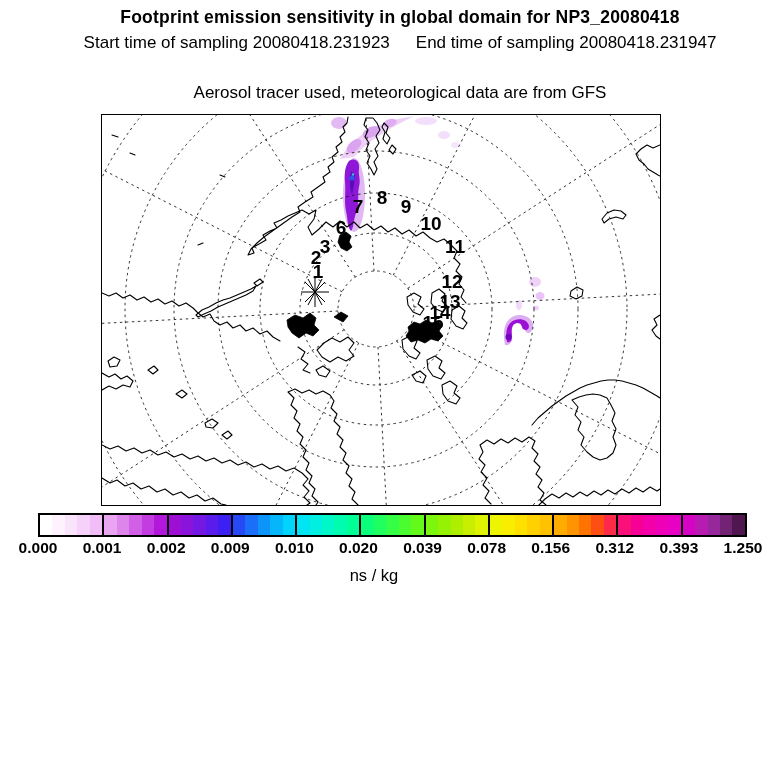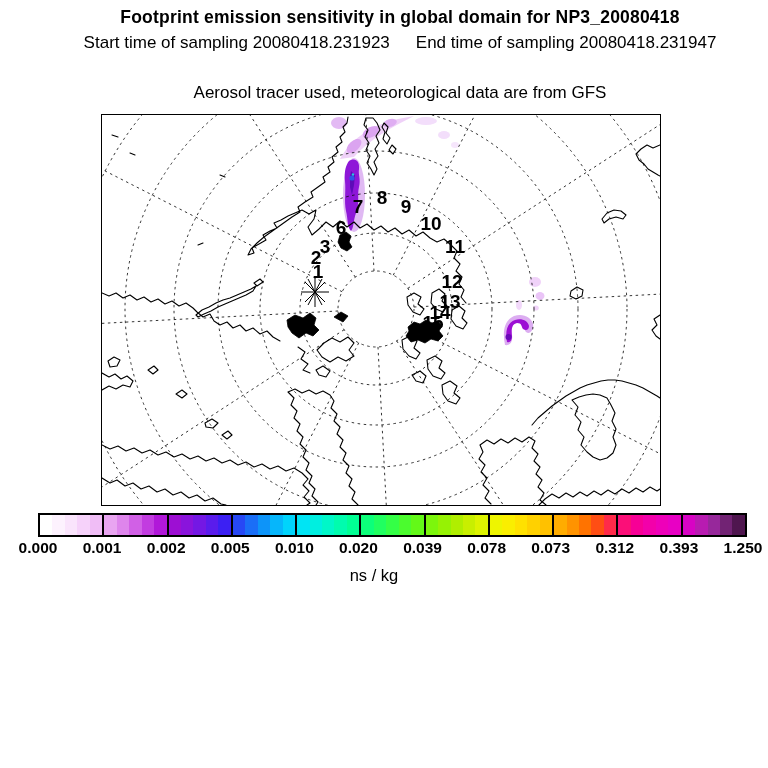--- a/index.html
+++ b/index.html
@@ -221,25 +221,25 @@
         <div class="cb-cell" style="background: rgb(184, 27, 177);"></div>
         <div class="cb-cell" style="background: rgb(151, 40, 155);"></div>
         <div class="cb-cell" style="background: rgb(114, 35, 116);"></div>
         <div class="cb-cell" style="background: rgb(79, 22, 79);"></div>
       </div>
     </div>
   <div class="cb-ticks" id="cb-ticks">
       <span class="cb-tick" style="left: 0%;">0.000</span>
       <span class="cb-tick" style="left: 9.09091%; text-align: right;">0.001</span>
       <span class="cb-tick" style="left: 18.1818%;">0.002</span>
-      <span class="cb-tick" style="left: 27.2727%;">0.005</span>
+      <span class="cb-tick" style="left: 27.2727%;">0.009</span>
       <span class="cb-tick" style="left: 36.3636%;">0.010</span>
       <span class="cb-tick" style="left: 45.4545%;">0.020</span>
       <span class="cb-tick" style="left: 54.5455%;">0.039</span>
       <span class="cb-tick" style="left: 63.6364%;">0.078</span>
-      <span class="cb-tick" style="left: 72.7273%;">0.073</span>
+      <span class="cb-tick" style="left: 72.7273%;">0.156</span>
       <span class="cb-tick" style="left: 81.8182%;">0.312</span>
       <span class="cb-tick" style="left: 90.9091%;">0.393</span>
       <span class="cb-tick" style="left: 100%;">1.250</span>
     </div>
   <div class="units">ns / kg</div>
 
 </div>
 
 </body></html>

